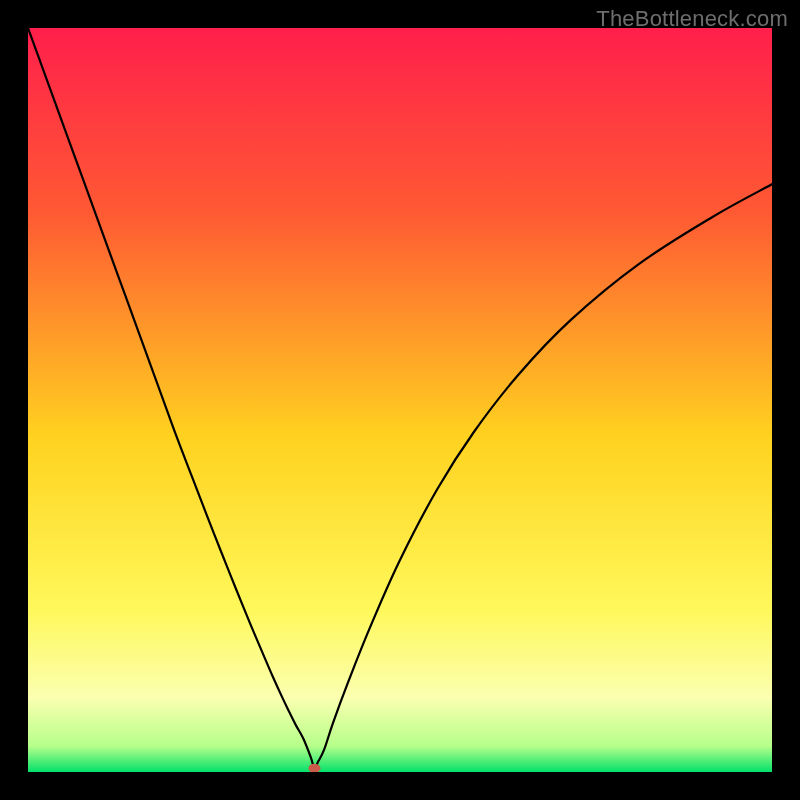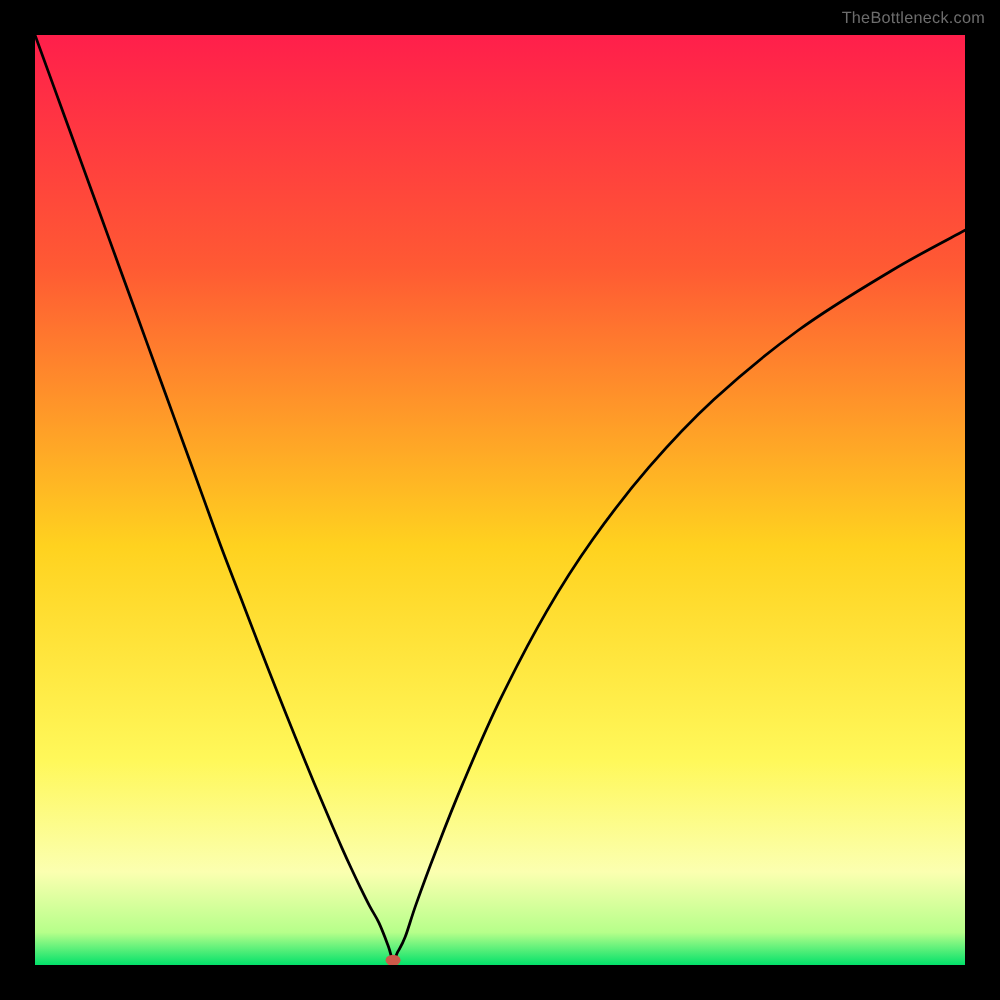--- a/index.html
+++ b/index.html
@@ -23,21 +23,21 @@
     top: 28px;
     width: 744px;
     height: 744px;
     overflow: hidden;
   }
   .watermark {
     position: absolute;
     top: 6px;
     right: 12px;
     color: #6d6d6d;
-    font-size: 13px;
+    font-size: 22px;
     font-weight: 500;
     letter-spacing: 0.2px;
   }
   svg { display: block; }
 </style>
 </head>
 <body>
 
 <div class="frame">
   <div class="plot-area">

